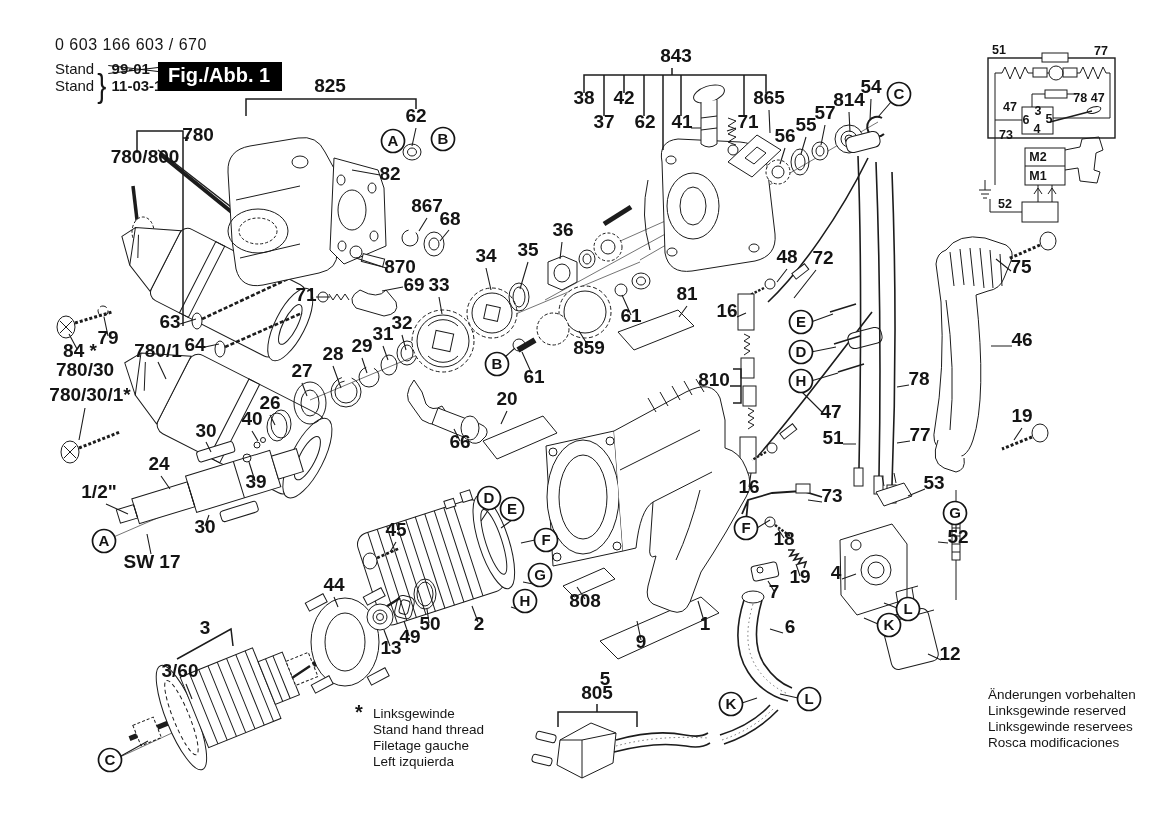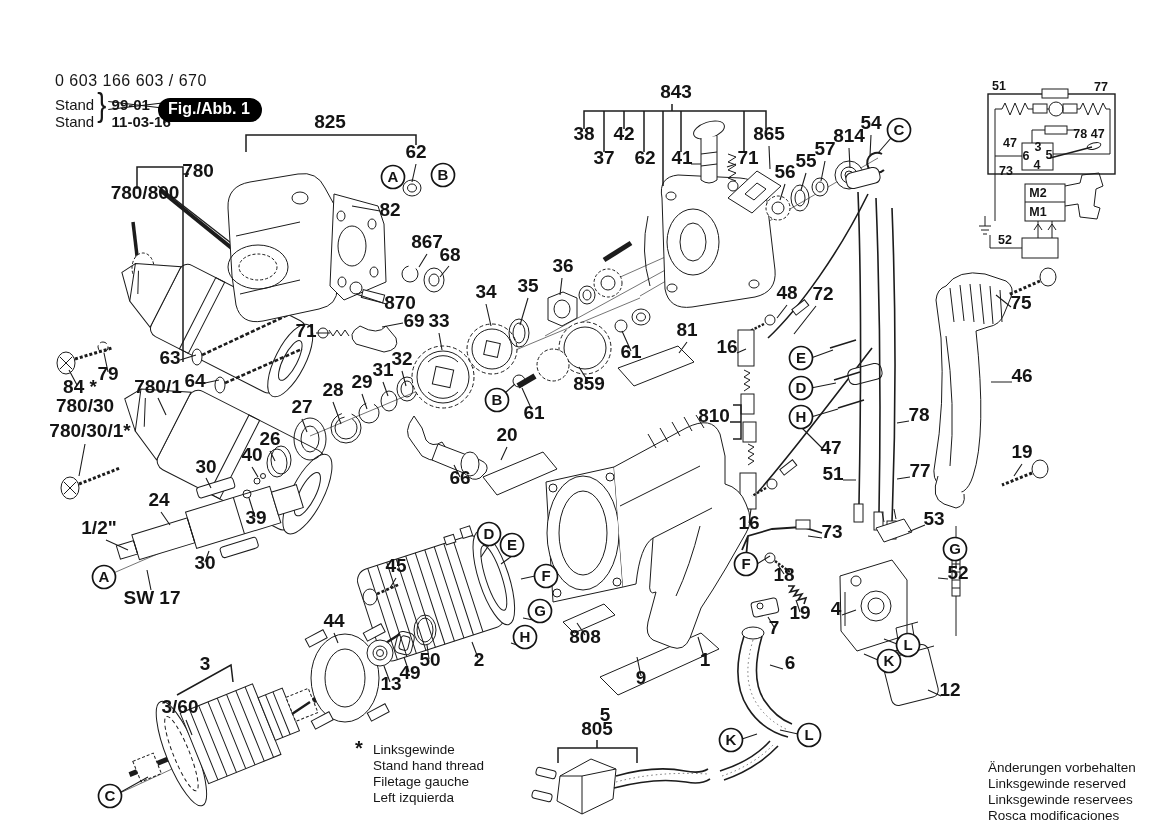--- a/index.html
+++ b/index.html
@@ -1,47 +1,47 @@
 <!DOCTYPE html>
 <html><head>
 <meta charset="utf-8">
 <style>
   html,body{margin:0;padding:0;background:#fff;}
   #stage{position:relative;width:1169px;height:790px;background:#fff;overflow:hidden;
-         font-family:"Liberation Sans",sans-serif;color:#161616;margin-top:36px;}
+         font-family:"Liberation Sans",sans-serif;color:#161616;}
   svg text{font-family:"Liberation Sans",sans-serif;}
   .plabel{font-weight:bold;font-size:19px;fill:#141414;text-anchor:middle;}
   .plabel.sm{font-size:12.5px;}
   #callouts-layer circle{fill:#fff;stroke:#141414;stroke-width:1.7;}
   #callouts-layer text{font-weight:bold;font-size:15px;fill:#141414;text-anchor:middle;}
   .ln{stroke:#1c1c1c;fill:none;}
   .part{stroke:#1c1c1c;fill:#fff;}
   .partn{stroke:#1c1c1c;fill:none;}
   .thin{stroke:#3a3a3a;stroke-width:.7;fill:none;}
   .leader{stroke:#1c1c1c;stroke-width:1.1;fill:none;}
   .bracket{stroke:#1c1c1c;stroke-width:1.5;fill:none;}
   
   #title-block{position:absolute;left:55px;top:36px;font-size:16px;line-height:17px;}
   #part-number{letter-spacing:.5px;}
-  .si-row{display:flex;align-items:flex-start;margin-top:7px;font-size:15px;}
+  .si-row{display:flex;align-items:flex-end;margin-top:7px;font-size:15px;}
   .si-labels span{display:block;}
   .brace{font-size:34px;font-weight:400;margin:0 4px 0 2px;transform:scaleX(.8);}
   .si-values span{display:block;font-weight:bold;}
   .struck{position:relative;display:inline-block;}
   .struck::before,.struck::after{content:"";position:absolute;left:-4px;right:-4px;top:50%;
       border-top:1.6px solid #141414;}
   .struck::before{transform:rotate(7deg);}
   .struck::after{transform:rotate(-7deg);}
   #figure-badge{position:absolute;left:158px;top:62px;background:#000;color:#fff;
-      font-weight:bold;font-size:16px;padding:2px 12px 4px 10px;border-radius:15px;}
+      font-weight:bold;font-size:20px;padding:2px 12px 4px 10px;}
   
   #footnote{position:absolute;left:355px;top:706px;font-size:13.5px;line-height:16px;}
   #footnote .star{position:absolute;left:0;top:-2px;font-weight:bold;font-size:20px;}
   #footnote .lines{margin-left:18px;}
-  #legal{position:absolute;left:988px;top:724px;font-size:13.5px;line-height:16px;}
+  #legal{position:absolute;left:988px;top:687px;font-size:13.5px;line-height:16px;}
 </style>
 </head>
 <body>
 
 <div id="stage">
 
   <div id="title-block">
     <div id="part-number">0 603 166 603 / 670</div>
     <div class="si-row">
       <div class="si-labels">

